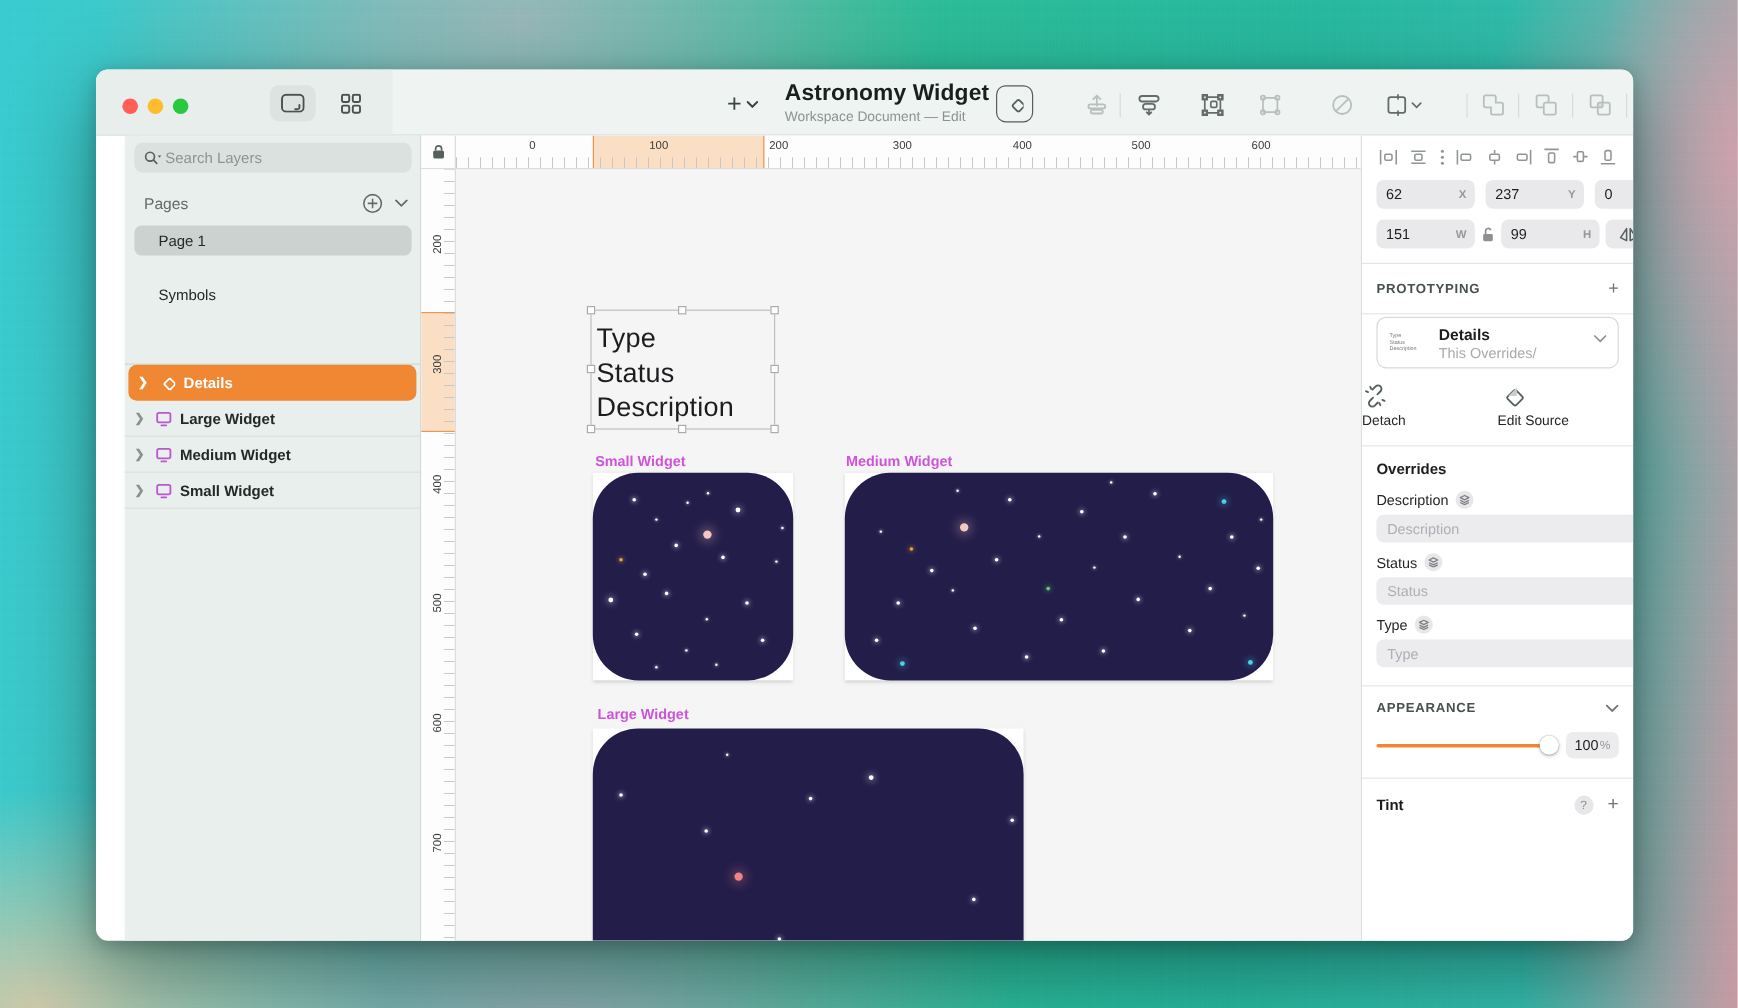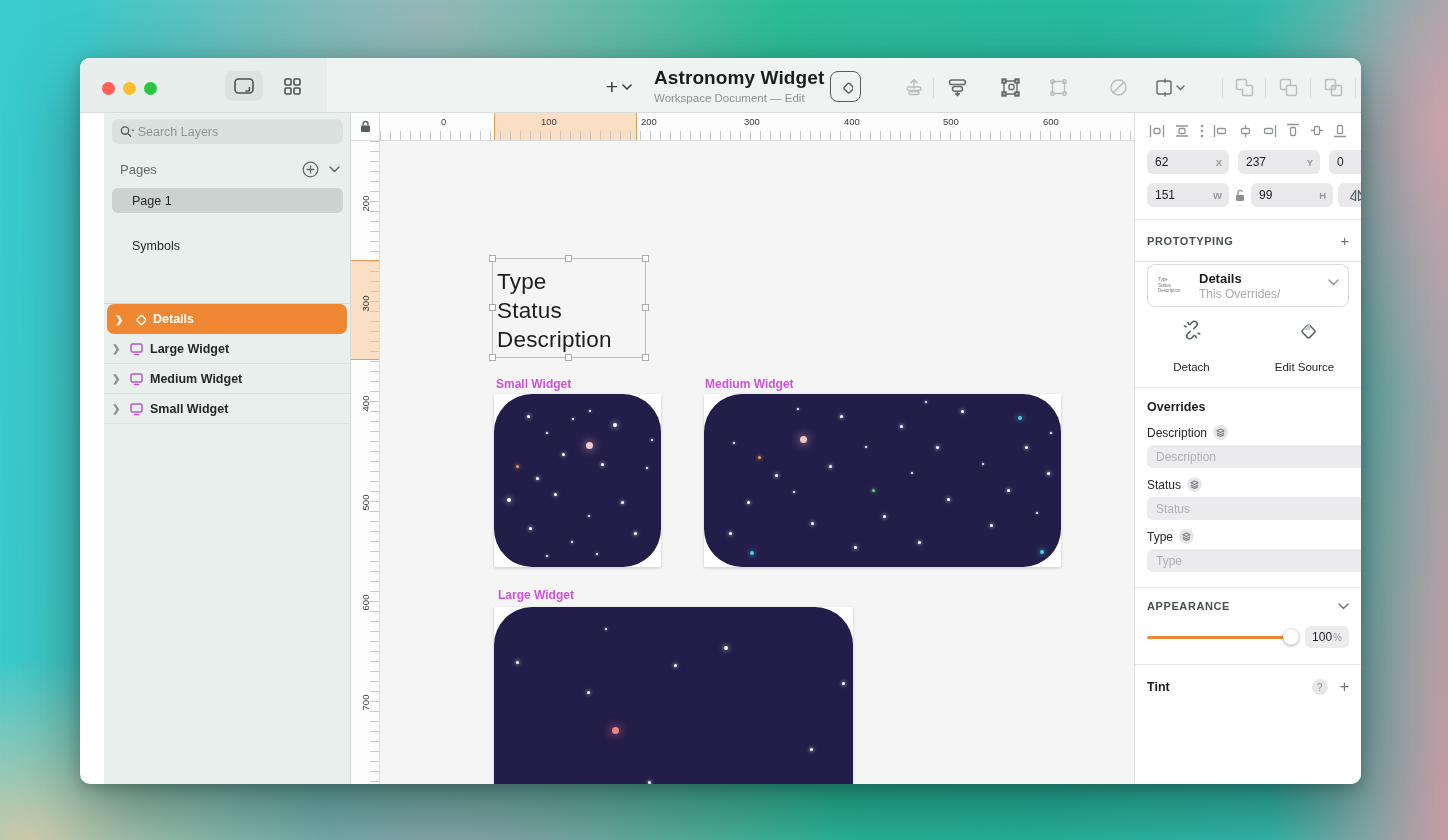--- a/index.html
+++ b/index.html
@@ -117,21 +117,21 @@
   .sec-hdr .h{ font-size:11px; font-weight:700; letter-spacing:.6px; color:#48504d; }
   .sec-hdr .sp{ flex:1; }
   .sec-hdr .act{ color:#6e7673; font-size:15px; }
   .sym-drop{ margin:2px 12px 10px 12px; border:1px solid #d9d9d9; border-radius:8px; background:#fff;
     height:43px; position:relative; display:flex; align-items:center; padding:0 10px; gap:9px;}
   .sym-thumb{ width:32px; font-size:4.5px; line-height:5.5px; color:#777; flex:none; }
   .sym-names .n1{ font-size:13px; font-weight:700; color:#1d1d1f; }
   .sym-names .n2{ font-size:12px; color:#a9a9ae; margin-top:1px;}
   .sym-drop .dchev{ position:absolute; right:9px; top:14px; color:#8e8e93; }
   .sym-actions{ display:flex; padding:2px 0 14px 0; }
-  .sym-actions .act{ flex:1; display:flex; flex-direction:column; align-items:center; gap:20px; color:#3c3c3e;}
+  .sym-actions .act{ flex:1; display:flex; flex-direction:column; align-items:flex-start; gap:4px; color:#3c3c3e;}
   .sym-actions .act .albl{ font-size:11.5px; color:#26262a; }
   .ovr-title{ font-size:12.5px; font-weight:700; color:#1d1d1f; padding:12px 12px 2px 12px; }
   .ovr-lbl{ display:flex; align-items:center; gap:6px; padding:9px 12px 5px 12px; font-size:12px; color:#26262a;}
   .ovr-badge{ width:15px; height:15px; border-radius:50%; background:#e7e7e9; display:flex; align-items:center; justify-content:center; color:#7e7e84;}
   .ovr-input{ margin:0 12px; height:23px; background:#ececee; border-radius:6px; border:none; outline:none;
     width:227px; padding:0 9px; font-size:12px; color:#333; font-family:"Liberation Sans",sans-serif;}
   .ovr-input::placeholder{ color:#aeaeb4; }
   .opacity-lbl{ display:flex; align-items:center; gap:5px; padding:0 12px 8px 12px; font-size:12px; color:#26262a;}
   .slider-row{ display:flex; align-items:center; gap:8px; padding:2px 12px 16px 12px; }
   .slider{ position:relative; flex:1; height:16px; }

